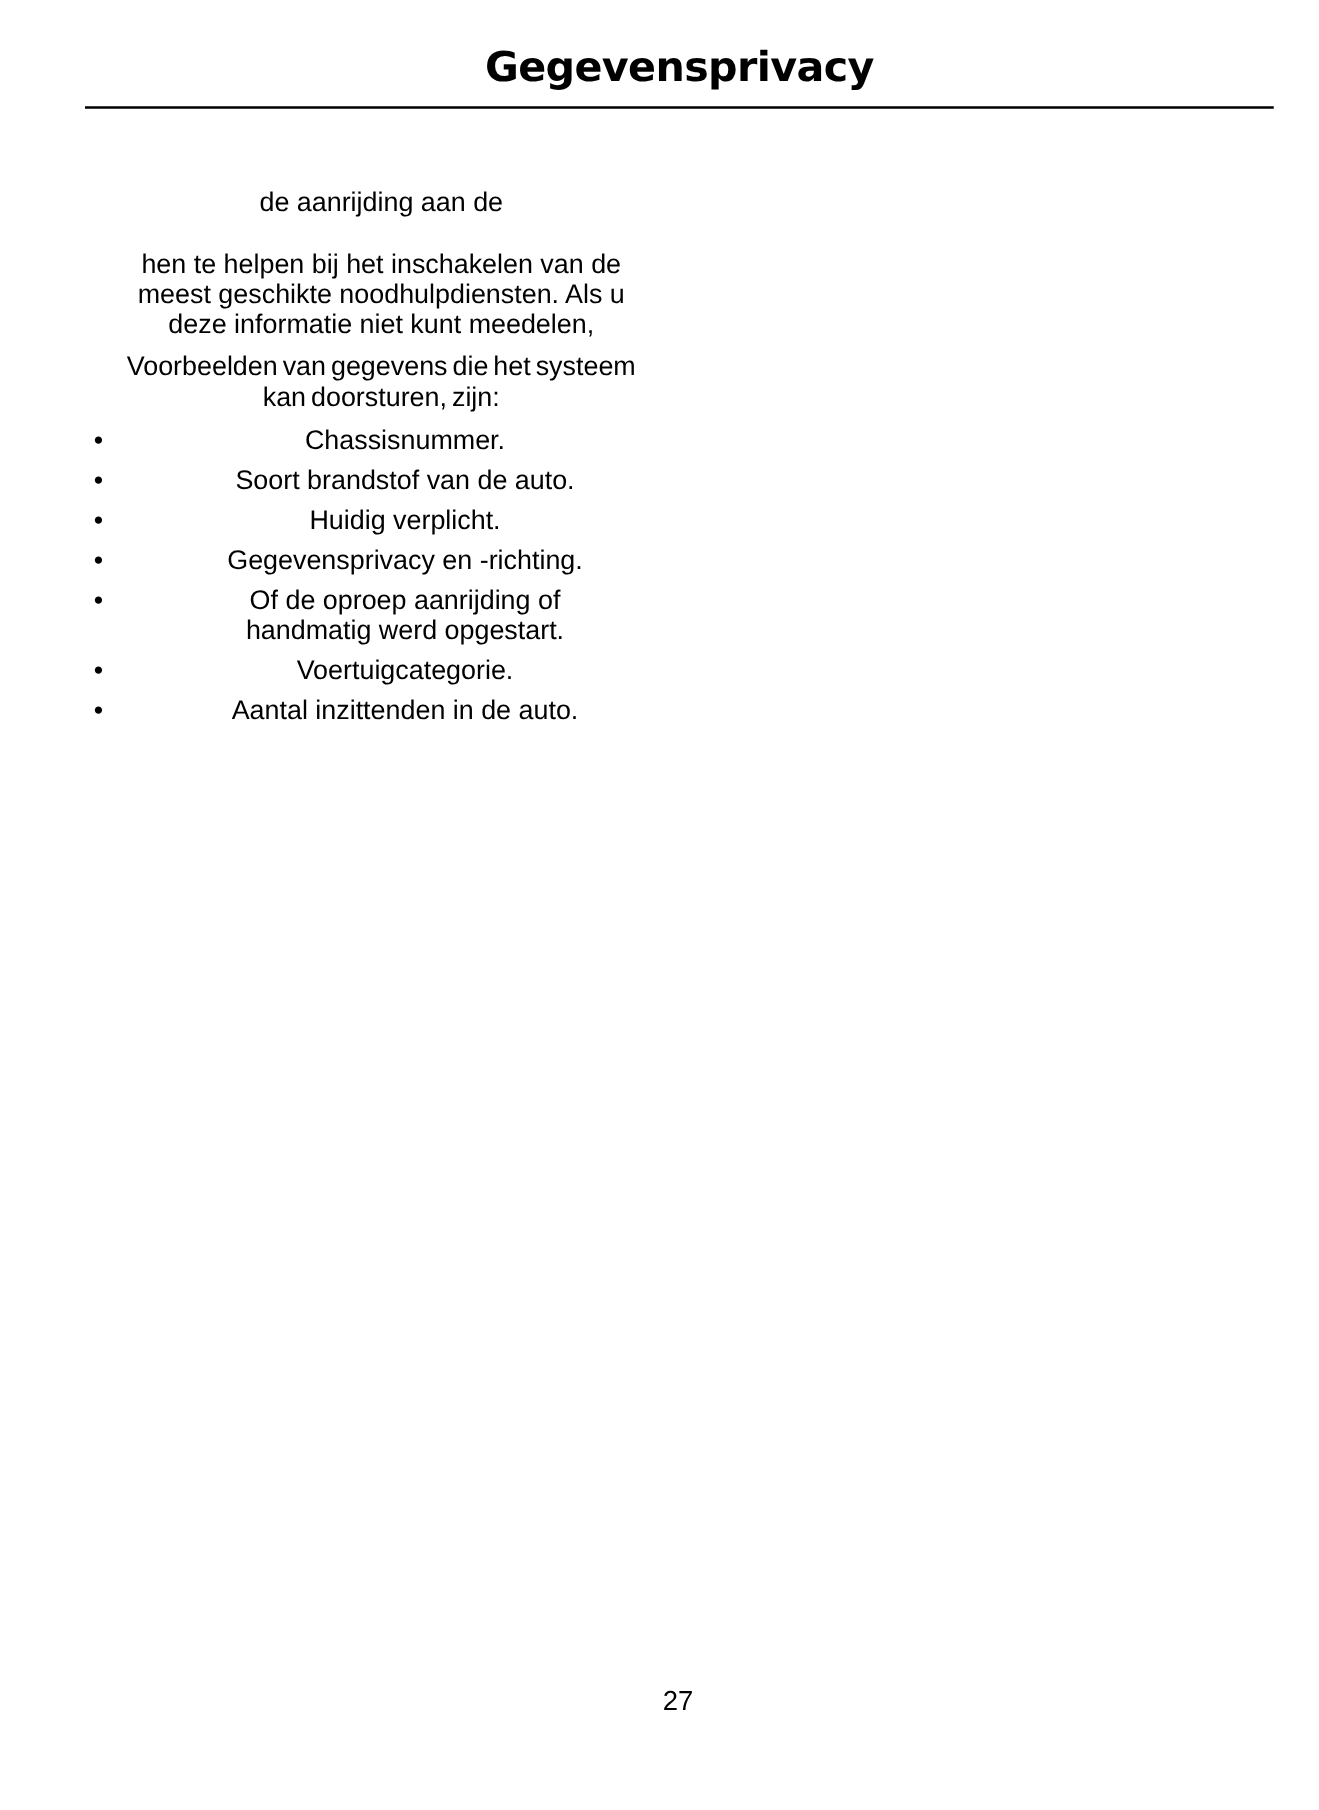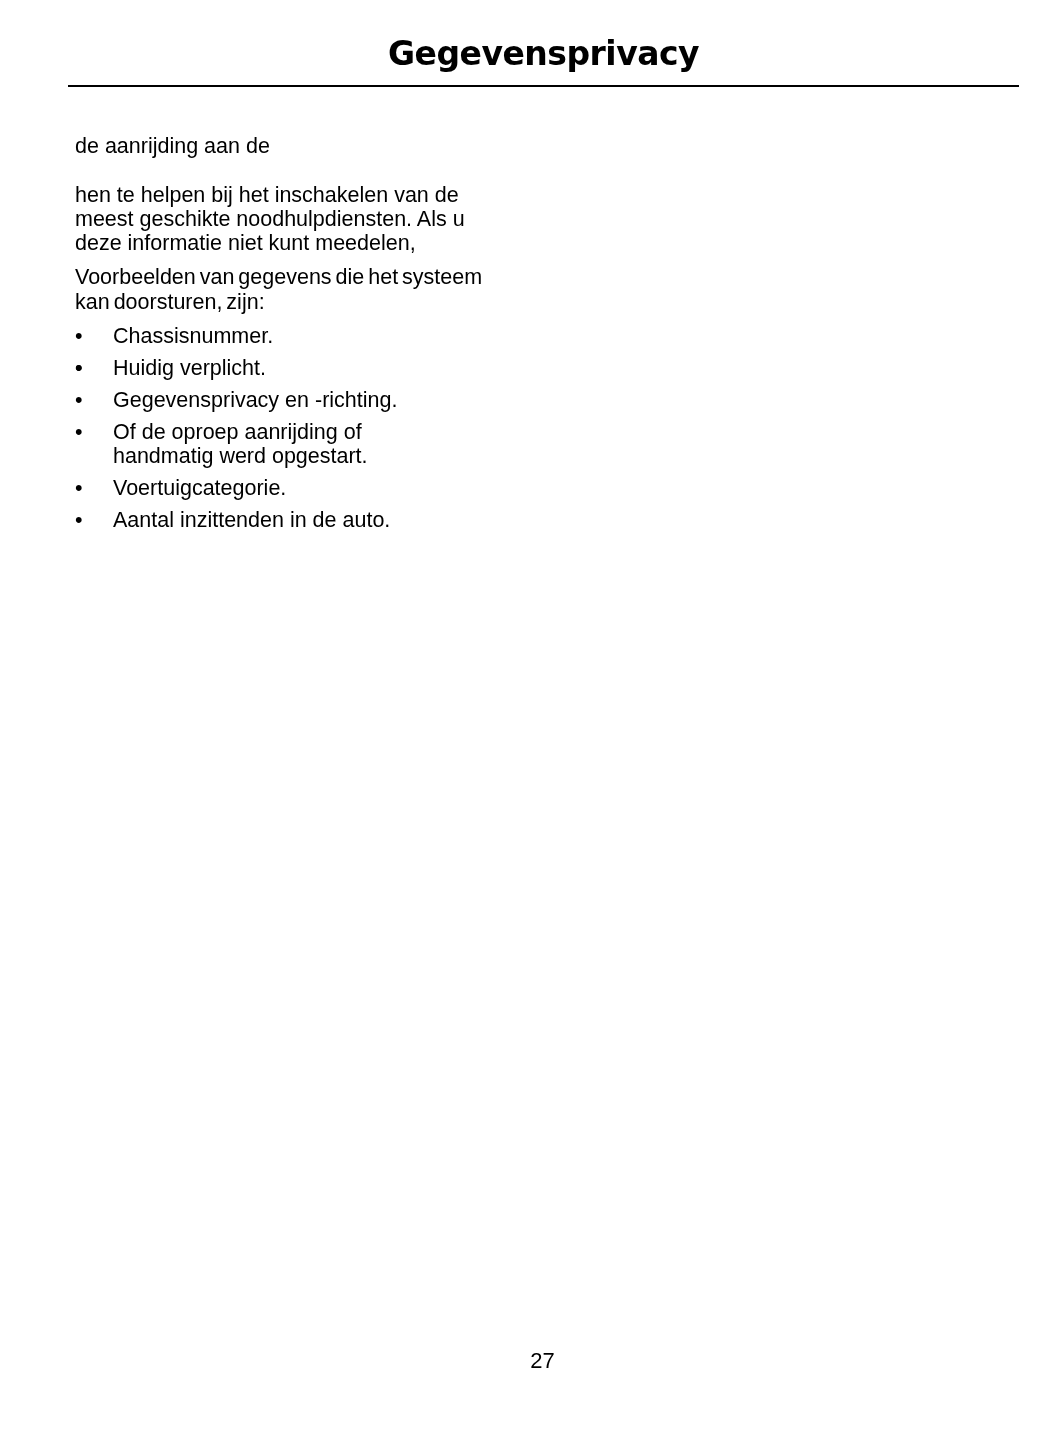--- a/index.html
+++ b/index.html
@@ -2,21 +2,21 @@
 <html><head>
   <meta charset="utf-8">
   <style>
     html, body { margin: 0; padding: 0; background: #ffffff; }
     body { width: 1055px; height: 1448px; position: relative; overflow: hidden;
            font-family: "Liberation Sans", "DejaVu Sans", sans-serif; color: #000; }
     .title { position: absolute; left: 0; width: 1087px; top: 32px; text-align: center;
              font-family: "DejaVu Sans", sans-serif; font-weight: bold; font-size: 33px;
              letter-spacing: -0.5px; line-height: 44px; }
     .rule { position: absolute; left: 68px; width: 951px; top: 85px; height: 2px; background: #000; }
-    .col { position: absolute; left: 75px; top: 134px; width: 460px; font-size: 21.5px; line-height: 24.3px; }
+    .col { position: absolute; left: 75px; top: 150px; width: 460px; font-size: 21.5px; line-height: 24.3px; text-align: center; }
     .col p { margin: 0 0 10px 0; }
     .bullets { list-style: none; margin: 0; padding: 0; }
     .bullets li { position: relative; padding-left: 38px; margin-bottom: 7.7px; }
     .bullets li .dot { position: absolute; left: 0; top: 0; }
     .note { margin-top: 12px; }
     .note b { font-family: "DejaVu Sans", sans-serif; font-weight: bold; font-size: 20px; }
     .note i { font-style: italic; }
     .pagenum { position: absolute; top: 1348px; left: 0; width: 1085px; text-align: center; font-size: 22px; line-height: 26px; }
   </style>
 </head>
@@ -32,21 +32,21 @@
     <span>hen te helpen bij het inschakelen van de</span><br>
     <span>meest geschikte noodhulpdiensten. Als u</span><br>
     <span>deze informatie niet kunt meedelen,</span><br>
   </p>
   <p style="word-spacing:-2px;">
     <span>Voorbeelden van gegevens die het systeem</span><br>
     <span>kan doorsturen, zijn:</span>
   </p>
   <ul class="bullets">
     <li><span class="dot">•</span><span>Chassisnummer.</span></li>
-    <li><span class="dot">•</span></li>
+    <li><span class="dot">•</span><span>Soort brandstof van de auto.</span></li>
     <li><span class="dot">•</span><span>Huidig verplicht.</span></li>
     <li><span class="dot">•</span><span>Gegevensprivacy en -richting.</span></li>
     <li><span class="dot">•</span><span>Of de oproep aanrijding of</span><br><span>handmatig werd opgestart.</span></li>
     <li><span class="dot">•</span><span>Voertuigcategorie.</span></li>
     <li><span class="dot">•</span><span>Aantal inzittenden in de auto.</span></li>
   </ul>
 </div>
 
 <div class="pagenum">27</div>
 

